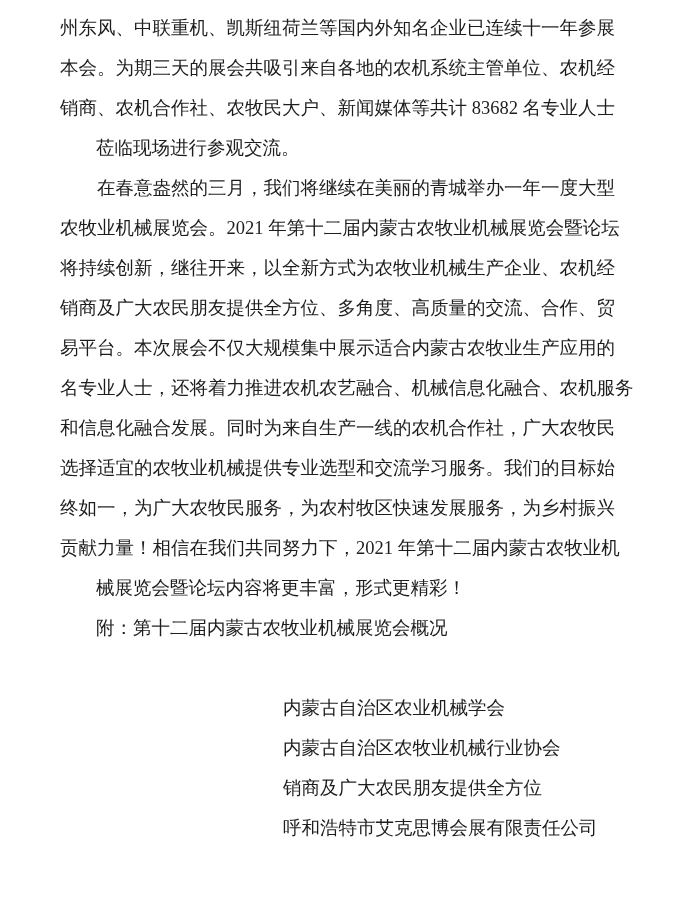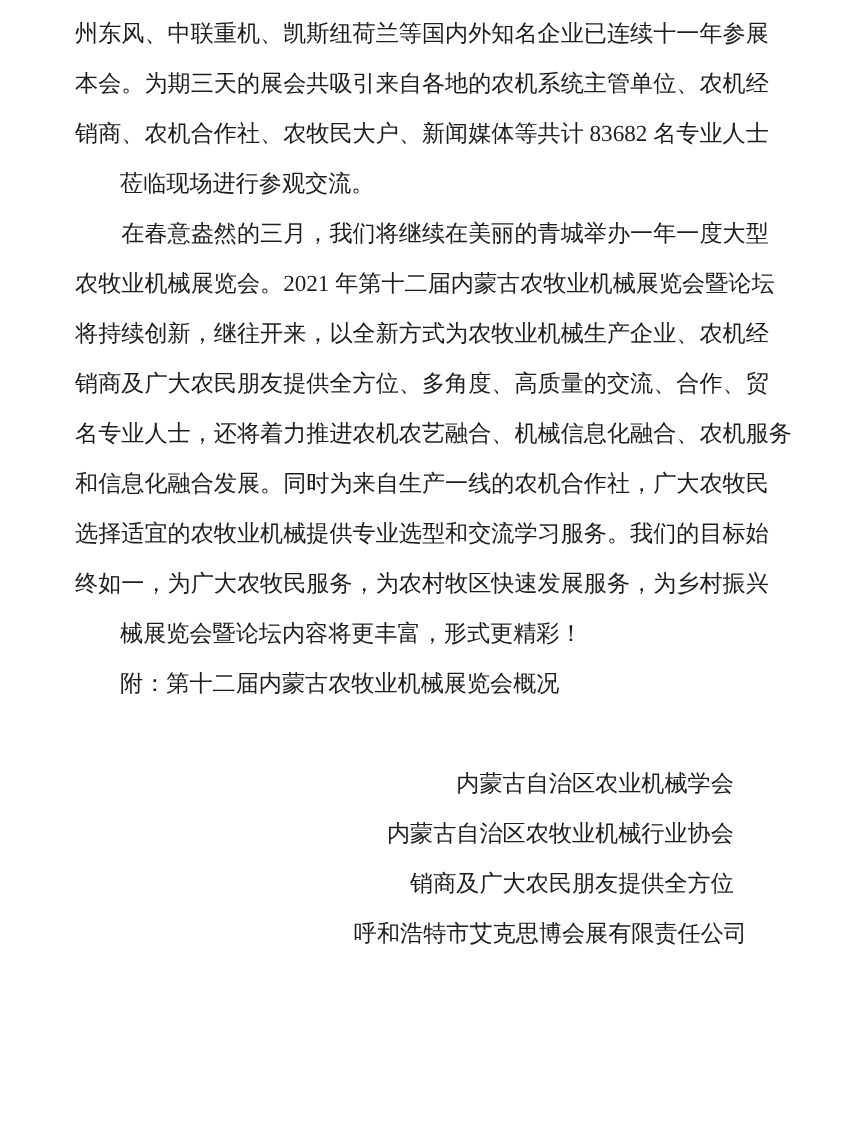--- a/index.html
+++ b/index.html
@@ -34,21 +34,21 @@
   }
   .para.indent-first .line:first-child {
     text-indent: 2em;
   }
   .signatures {
     margin-top: 40px;
     padding-left: 223px;
   }
   .sig-line {
     line-height: 40px;
-    text-align: right;
+    text-align: left;
     white-space: nowrap;
   }
   .date-line {
     margin-top: 4px;
     padding-left: 344px;
     line-height: 40px;
     white-space: nowrap;
   }
 </style>
 </head>
@@ -61,24 +61,26 @@
       <div class="line">本会。为期三天的展会共吸引来自各地的农机系统主管单位、农机经</div>
       <div class="line">销商、农机合作社、农牧民大户、新闻媒体等共计 83682 名专业人士</div>
       <div class="line last">莅临现场进行参观交流。</div>
     </div>
 
   <div class="para indent-first">
       <div class="line">在春意盎然的三月，我们将继续在美丽的青城举办一年一度大型</div>
       <div class="line">农牧业机械展览会。2021 年第十二届内蒙古农牧业机械展览会暨论坛</div>
       <div class="line">将持续创新，继往开来，以全新方式为农牧业机械生产企业、农机经</div>
       <div class="line">销商及广大农民朋友提供全方位、多角度、高质量的交流、合作、贸</div>
+      <div class="line">易平台。本次展会不仅大规模集中展示适合内蒙古农牧业生产应用的</div>
       <div class="line">名专业人士，还将着力推进农机农艺融合、机械信息化融合、农机服务</div>
       <div class="line">和信息化融合发展。同时为来自生产一线的农机合作社，广大农牧民</div>
       <div class="line">选择适宜的农牧业机械提供专业选型和交流学习服务。我们的目标始</div>
       <div class="line">终如一，为广大农牧民服务，为农村牧区快速发展服务，为乡村振兴</div>
+      <div class="line">贡献力量！相信在我们共同努力下，2021 年第十二届内蒙古农牧业机</div>
       <div class="line last">械展览会暨论坛内容将更丰富，形式更精彩！</div>
     </div>
 
   <div class="para">
       <div class="line last">附：第十二届内蒙古农牧业机械展览会概况</div>
     </div>
 
   <div class="signatures">
       <div class="sig-line">内蒙古自治区农业机械学会</div>
       <div class="sig-line">内蒙古自治区农牧业机械行业协会</div>

